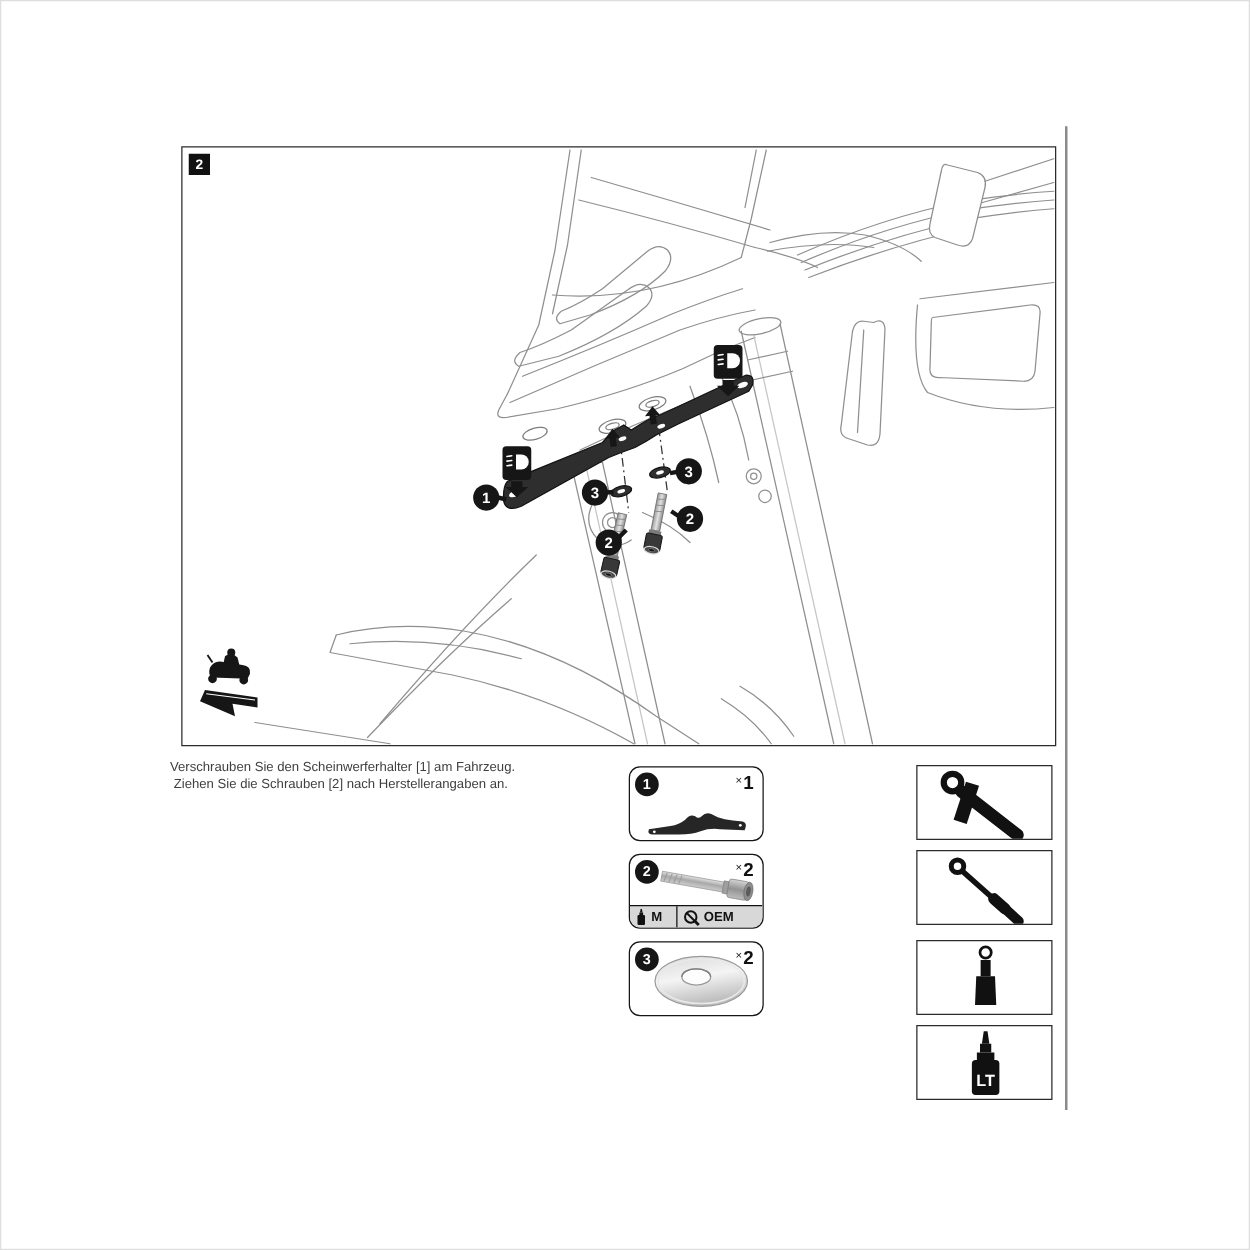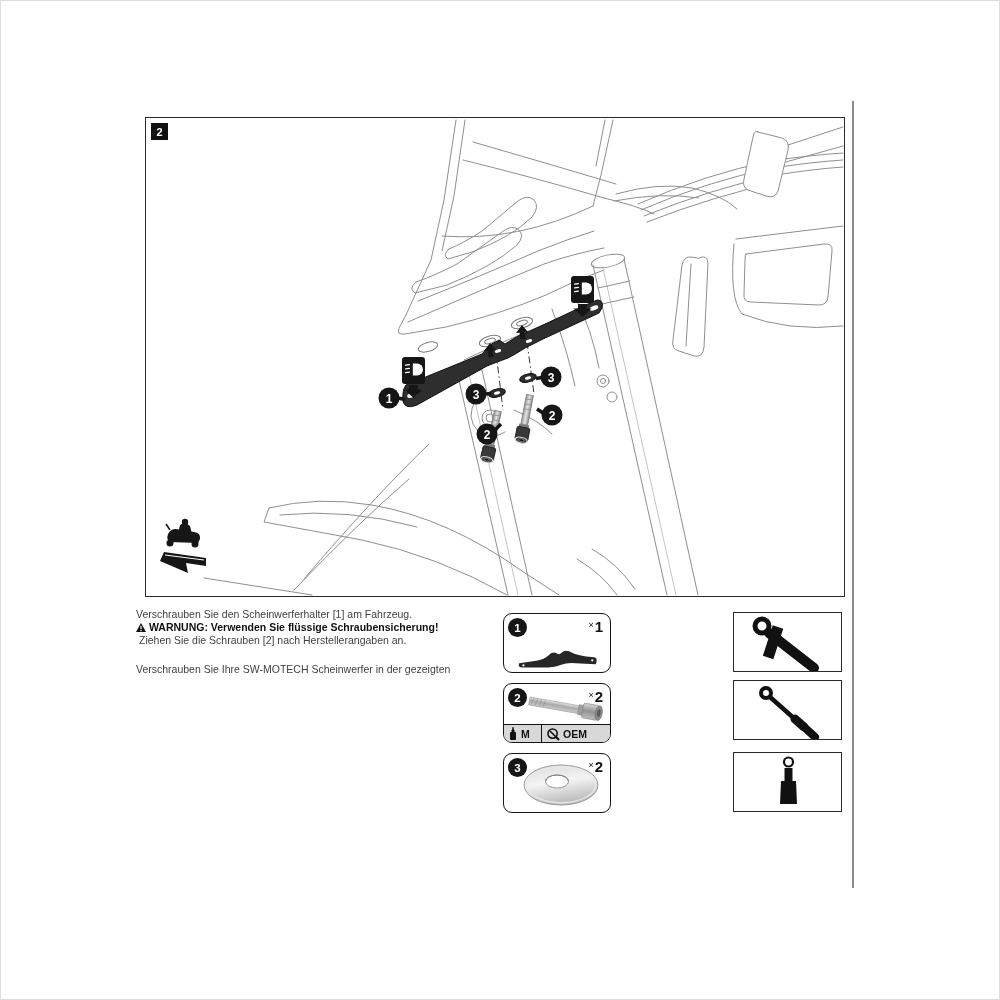--- a/index.html
+++ b/index.html
@@ -226,31 +226,22 @@
           <circle cx="406" cy="297" r="10.5" fill="#161616"></circle>
           <text x="406" y="301.5" fill="#fff">2</text>
         </g>
       </g>
     </svg>
     <div class="step-badge">2</div>
   </div>
 
   <div class="instructions">
     <div>Verschrauben Sie den Scheinwerferhalter [1] am Fahrzeug.</div>
-    <div class="warn-row bold">
-      <svg width="10" height="9" viewBox="0 0 10 9">
-        <polygon points="5,0 10,9 0,9" fill="#101010"></polygon>
-        <rect x="4.4" y="2.8" width="1.2" height="3.4" fill="#fff"></rect>
-        <rect x="4.4" y="7" width="1.2" height="1.2" fill="#fff"></rect>
-      </svg>
-      <span><span>WARNUNG:</span>&nbsp;<span>Verwenden Sie flüssige Schraubensicherung!</span></span>
-    </div>
     <div class="indent">Ziehen Sie die Schrauben [2] nach Herstellerangaben an.</div>
     <div class="para2">
-      <div>Verschrauben Sie Ihre SW-MOTECH Scheinwerfer in der gezeigten</div>
     </div>
   </div>
 
   <div class="part-box" style="top:613px;height:60px;">
     <svg class="part-art" style="left:10px;top:26px;" width="86" height="38" viewBox="0 0 100 44">
       <path d="M6,27 L26,24 Q34,23 40,18 Q44,13 49,15 Q52,18 55,15 Q59,11 64,13 L70,16 Q76,18 84,19 L93,20
                Q97,21 96,25 L95,28 L72,27 Q62,26 54,29 Q46,32 34,32 L10,32 Q4,32 6,27 Z" fill="#262626"></path>
       <circle cx="11" cy="29.5" r="1.3" fill="#fff"></circle>
         <circle cx="91" cy="23.5" r="1.3" fill="#fff"></circle>
     </svg>
@@ -346,15 +337,24 @@
   </div>
 
   <div class="tool-box" style="top:752px;">
     <svg width="109" height="58" viewBox="0 0 109 58">
       <circle cx="54.5" cy="9" r="4.5" fill="none" stroke="#111" stroke-width="2.2"></circle>
       <rect x="50.5" y="15" width="8" height="13" fill="#111"></rect>
       <polygon points="47,28 62,28 63,51 46,51" fill="#111"></polygon>
     </svg>
   </div>
 
+  <div class="tool-box" style="top:820px;">
+    <svg width="109" height="58" viewBox="0 0 109 58">
+      <polygon points="53,4 56,4 57.5,14 51.5,14" fill="#111"></polygon>
+      <rect x="50" y="14" width="9" height="7" fill="#111"></rect>
+      <rect x="47.5" y="21" width="14" height="7" fill="#111"></rect>
+      <rect x="43.5" y="27" width="22" height="28" rx="3" fill="#111"></rect>
+      <text x="54.5" y="48" text-anchor="middle" fill="#fff" font-size="13" font-weight="bold" font-family="Liberation Sans, sans-serif">LT</text>
+    </svg>
+  </div>
 
   <div class="v-divider"></div>
 </div>
 
 </body></html>

